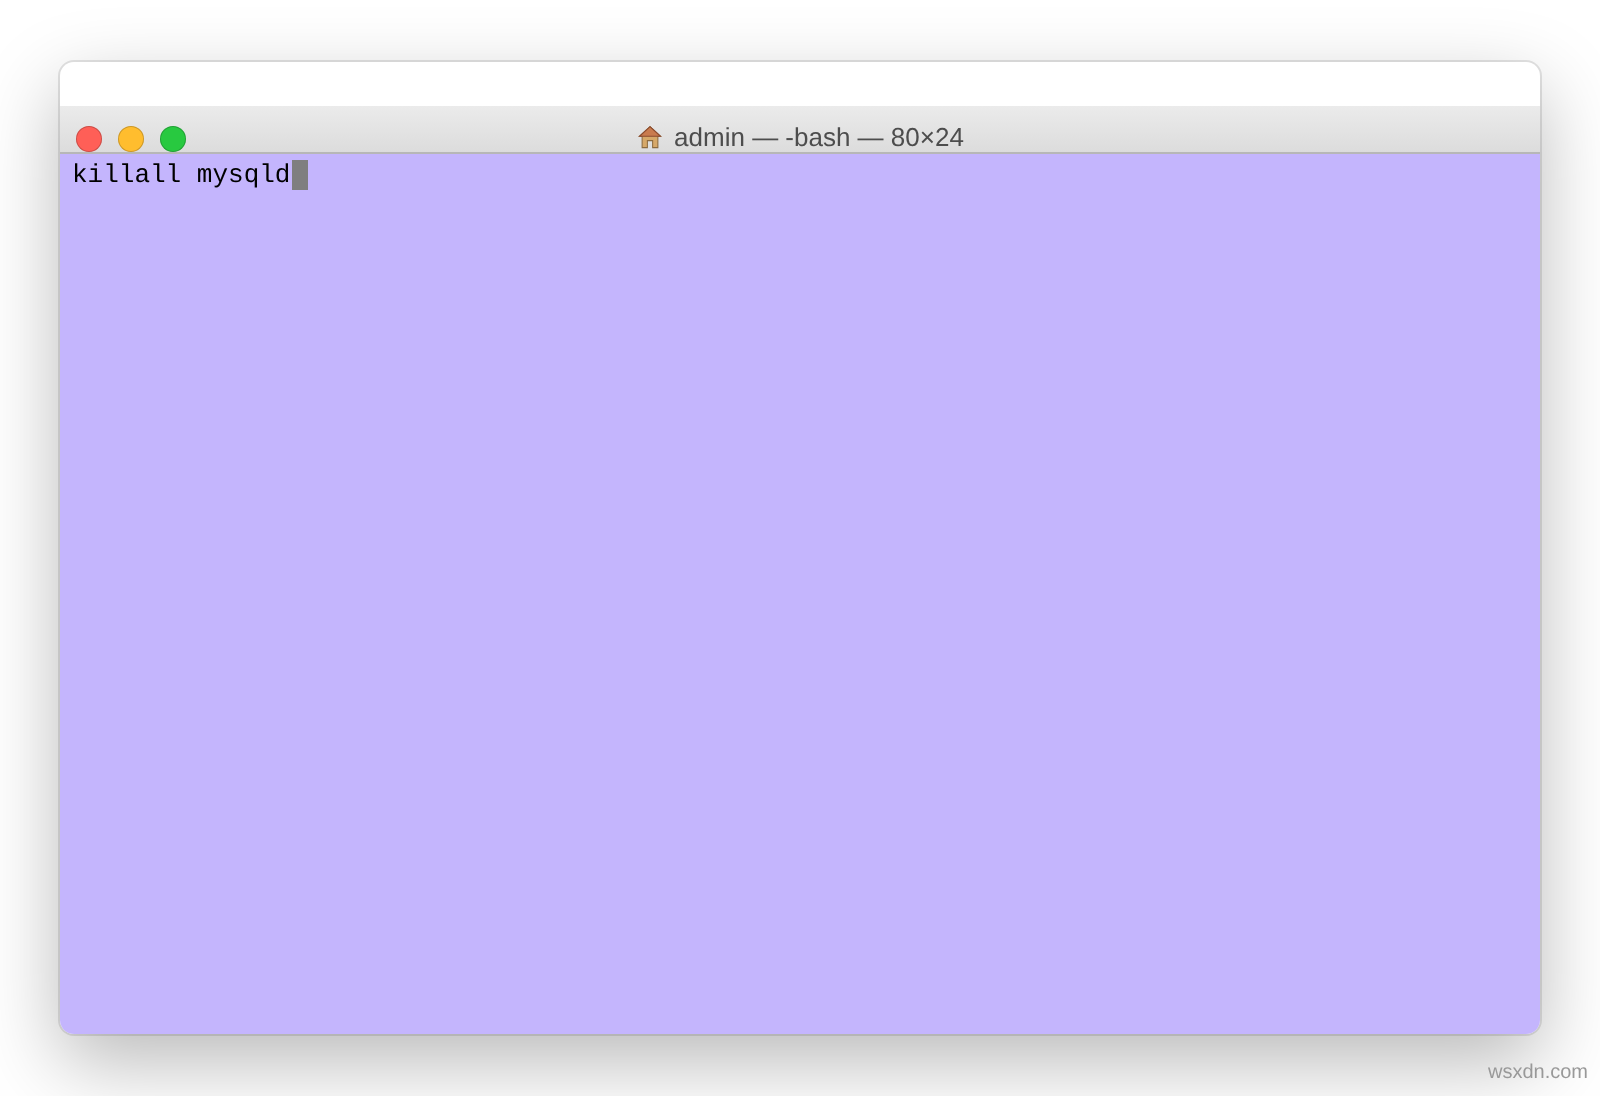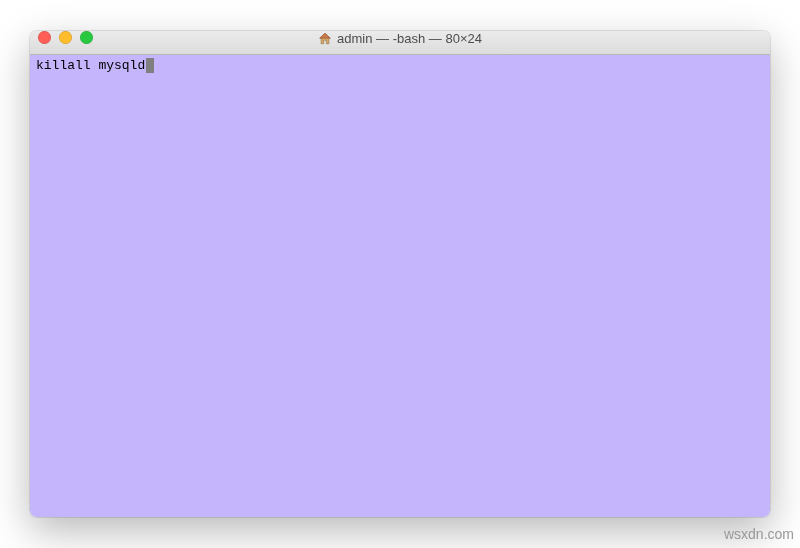--- a/index.html
+++ b/index.html
@@ -14,43 +14,44 @@
       display: flex;
       align-items: center;
       justify-content: center;
       font-family: -apple-system, BlinkMacSystemFont, "Helvetica Neue", sans-serif;
       position: relative;
     }
     .watermark {
       position: absolute;
       right: 6px;
       bottom: 6px;
-      font-size: 14px;
+      font-size: 10px;
       color: #999;
       font-family: Arial, sans-serif;
     }
     .window {
       width: 740px;
       height: 486px;
       background: #ffffff;
       border-radius: 7px;
       box-shadow: 0 14px 40px rgba(0,0,0,0.28), 0 0 0 1px rgba(0,0,0,0.1);
       overflow: hidden;
       display: flex;
       flex-direction: column;
     }
     .titlebar {
       height: 24px;
       background: linear-gradient(to bottom, #ebebeb 0%, #dcdcdc 100%);
       border-bottom: 1px solid #b7b7b7;
       display: flex;
-      align-items: flex-start;
+      align-items: flex-end;
       position: relative;
       padding: 0 8px;
       flex-shrink: 0;
+      margin-top: 22px;
     }
     .traffic-lights {
       display: flex;
       gap: 8px;
       align-items: center;
     }
     .traffic-light {
       width: 13px;
       height: 13px;
       border-radius: 50%;

